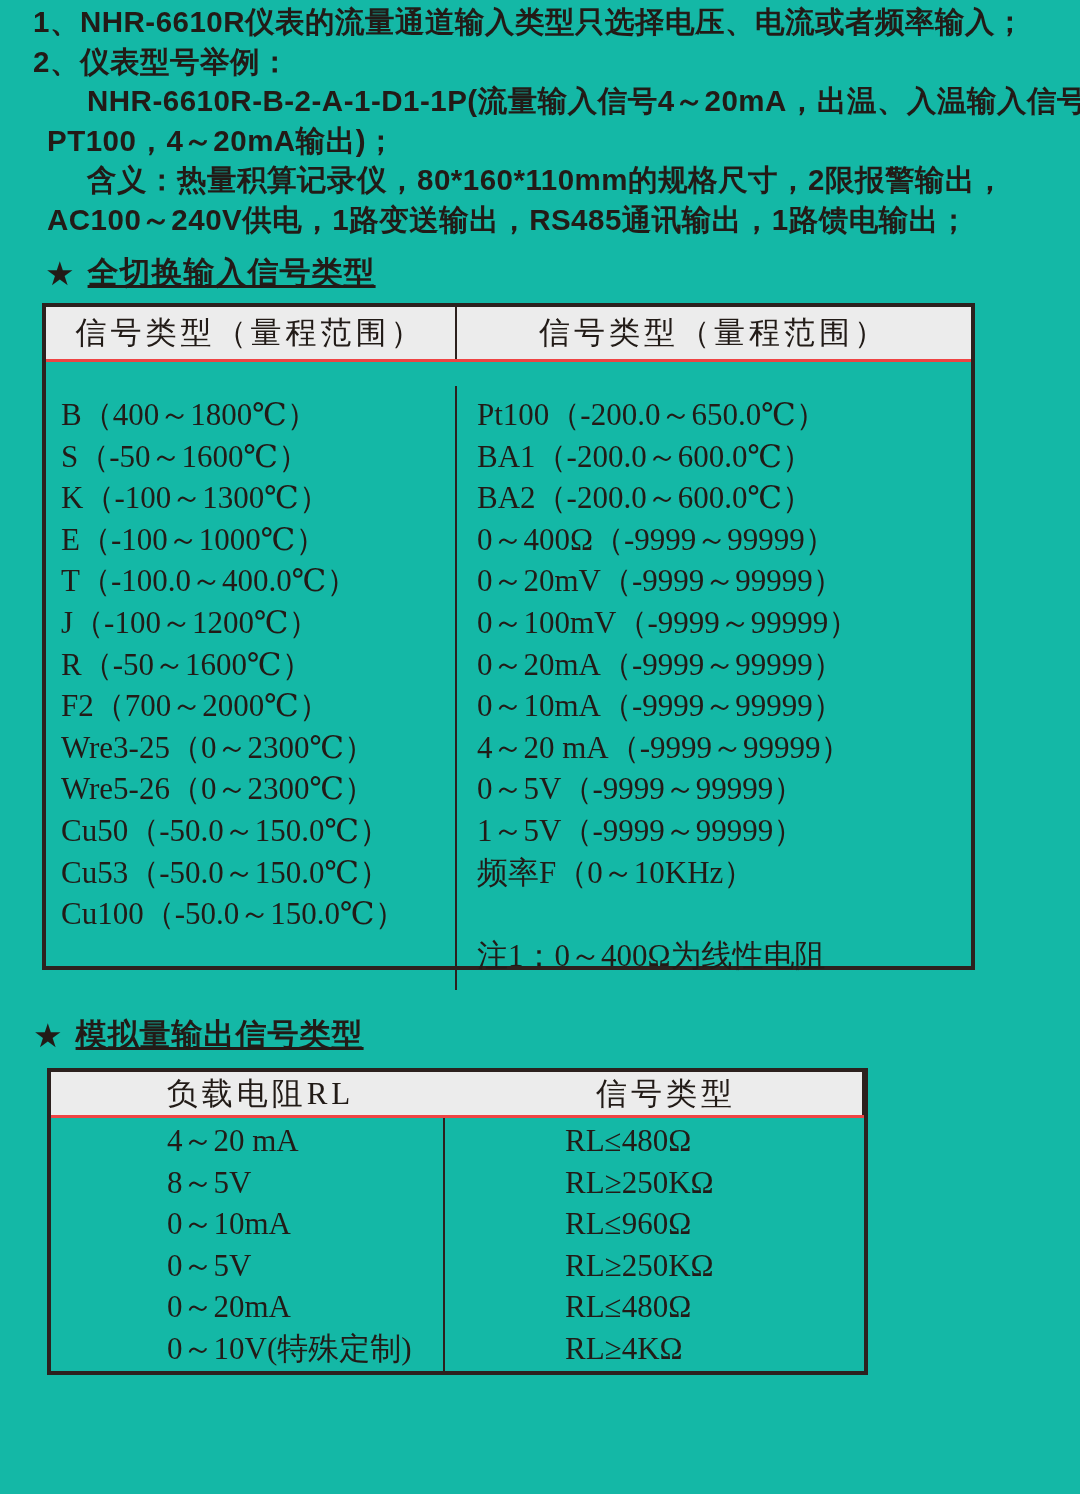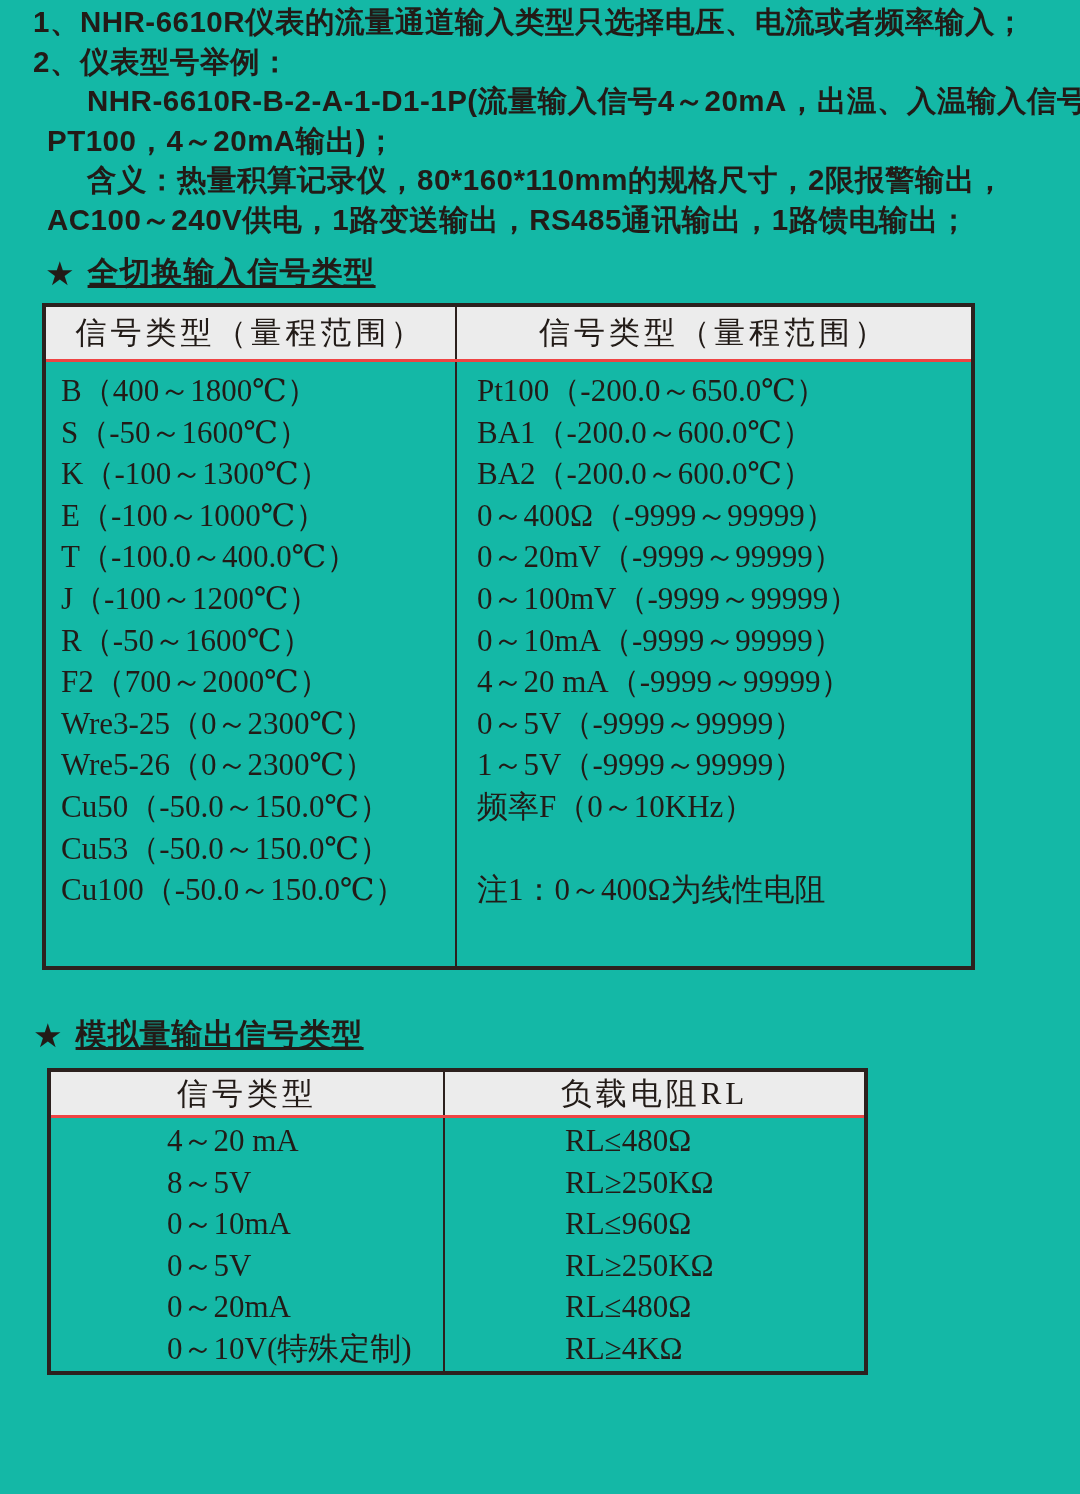--- a/index.html
+++ b/index.html
@@ -34,21 +34,21 @@
     font-size:31px;letter-spacing:4px;white-space:nowrap;
   }
   .t-body{display:flex;box-sizing:border-box;}
   .t-col{box-sizing:border-box;}
   .divided{border-right:2px solid #2c211e;}
   
   #table1{left:42px;top:303px;width:933px;height:667px;}
   #table1 .t-header{height:55px;}
   #table1 .hcell-left{width:411px;border-right:2px solid #2c211e;}
   #table1 .hcell-right{flex:1;}
-  #table1 .t-body{height:604px;}
+  #table1 .t-body{height:604px;margin-top:24px;}
   #table1 .col-left{width:411px;padding:8px 0 0 15px;}
   #table1 .col-right{flex:1;padding:8px 0 0 20px;}
   #table1 .t-line{height:41.6px;line-height:41.6px;font-size:31px;white-space:nowrap;}
   
   #table2{left:47px;top:1068px;width:821px;height:307px;}
   #table2 .t-header{height:46px;}
   #table2 .hcell-left{width:394px;border-right:2px solid #2c211e;}
   #table2 .hcell-right{flex:1;}
   #table2 .t-body{height:253px;justify-content:center;}
   #table2 .col-left{width:394px;padding:2px 0 0 116px;}
@@ -94,39 +94,40 @@
         <div class="t-line">Cu53（-50.0～150.0℃）</div>
         <div class="t-line">Cu100（-50.0～150.0℃）</div>
       </div>
       <div class="t-col col-right">
         <div class="t-line">Pt100（-200.0～650.0℃）</div>
         <div class="t-line">BA1（-200.0～600.0℃）</div>
         <div class="t-line">BA2（-200.0～600.0℃）</div>
         <div class="t-line">0～400Ω（-9999～99999）</div>
         <div class="t-line">0～20mV（-9999～99999）</div>
         <div class="t-line">0～100mV（-9999～99999）</div>
+        <div class="t-line">0～20mA（-9999～99999）</div>
         <div class="t-line">0～10mA（-9999～99999）</div>
         <div class="t-line">4～20 mA（-9999～99999）</div>
         <div class="t-line">0～5V（-9999～99999）</div>
         <div class="t-line">1～5V（-9999～99999）</div>
         <div class="t-line">频率F（0～10KHz）</div>
         <div class="t-line"></div>
         <div class="t-line">注1：0～400Ω为线性电阻</div>
       </div>
     </div>
   </div>
 
   <div class="sec-head" id="sec2-head">
     <span class="star">★</span><span class="sec-title">模拟量输出信号类型</span>
   </div>
 
   <div class="doc-table" id="table2">
     <div class="t-header">
+      <div class="hcell hcell-right">负载电阻RL</div>
       <div class="hcell hcell-left">信号类型</div>
-      <div class="hcell hcell-right">负载电阻RL</div>
     </div>
     <div class="t-body">
       <div class="t-col col-left divided">
         <div class="t-line">4～20 mA</div>
         <div class="t-line">8～5V</div>
         <div class="t-line">0～10mA</div>
         <div class="t-line">0～5V</div>
         <div class="t-line">0～20mA</div>
         <div class="t-line">0～10V(特殊定制)</div>
       </div>

